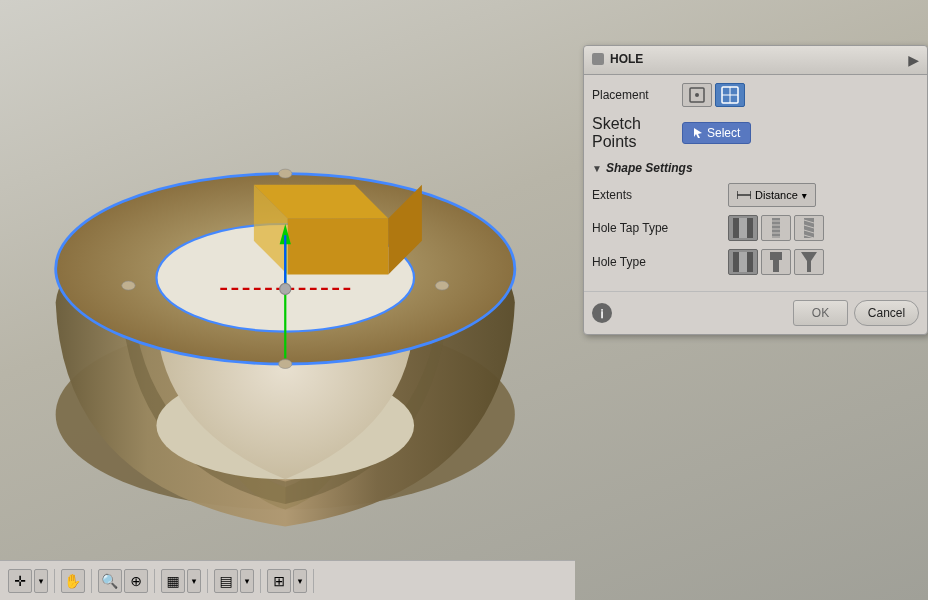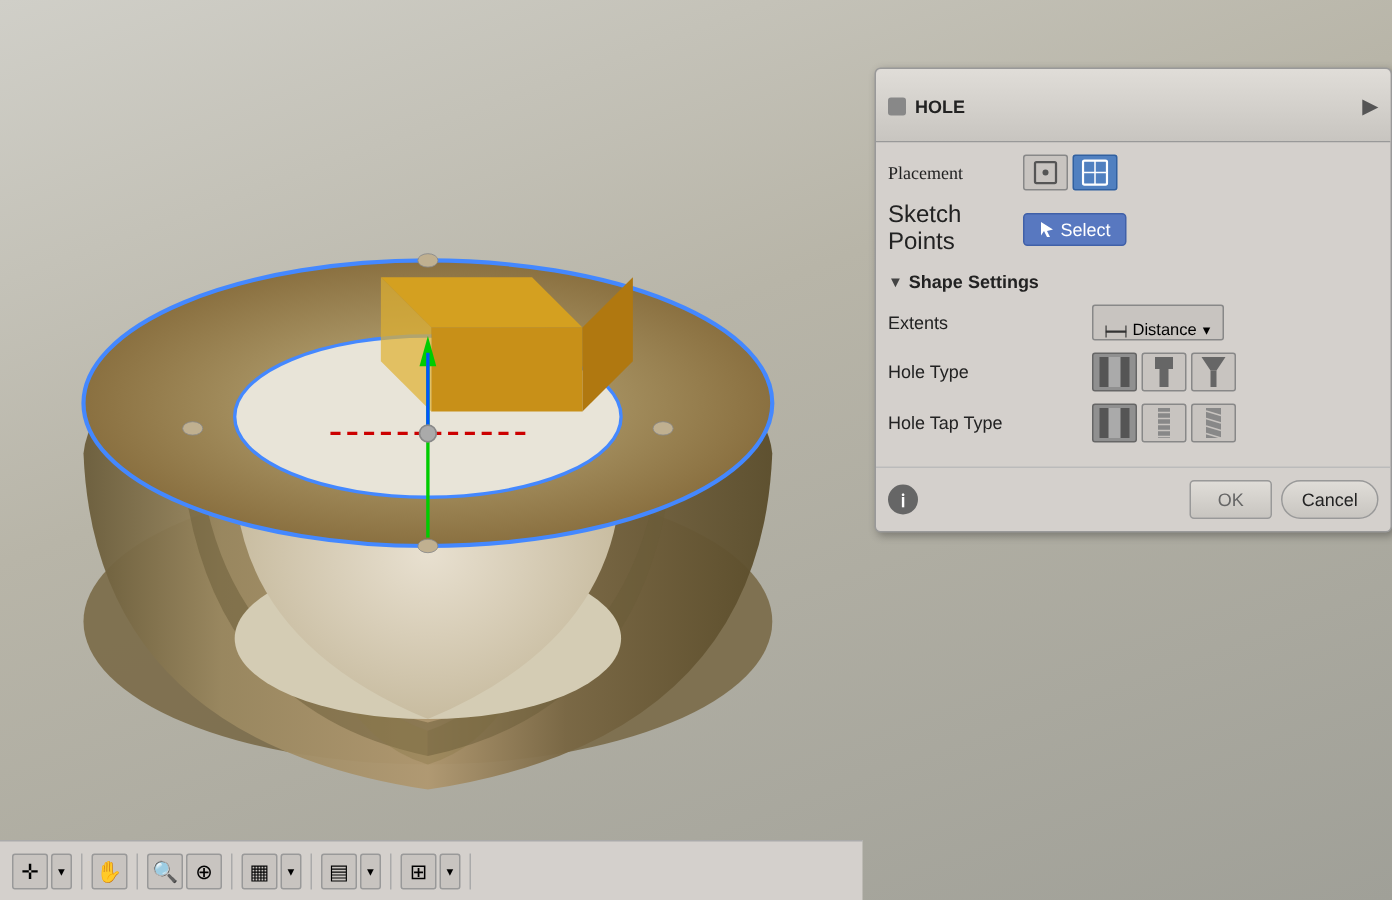--- a/index.html
+++ b/index.html
@@ -93,23 +93,23 @@
       width: 345px;
       background: #d4d0cc;
       border: 1px solid #999;
       border-radius: 4px;
       box-shadow: 2px 2px 6px rgba(0,0,0,0.3);
     }
 
     .panel-header {
       background: linear-gradient(to bottom, #e0ddd8, #c8c5c0);
       border-bottom: 1px solid #999;
-      padding: 16px 8px;
-      display: flex;
-      align-items: flex-end;
+      padding: 6px 8px;
+      display: flex;
+      align-items: flex-start;
       justify-content: space-between;
       border-radius: 4px 4px 0 0;
       gap: 46px;
     }
 
     .panel-header-left {
       display: flex;
       align-items: center;
       gap: 6px;
     }
@@ -142,21 +142,20 @@
     .placement-row {
       display: flex;
       align-items: center;
       margin-bottom: 8px;
     }
 
     .placement-label {
       width: 90px;
       color: #222;
       font-size: 12px;
-      font-family: Liberation Serif, serif;
     }
 
     .placement-buttons {
       display: flex;
       gap: 3px;
     }
 
     .place-btn {
       width: 30px;
       height: 24px;
@@ -212,20 +211,21 @@
 
     .section-triangle {
       font-size: 10px;
       color: #444;
     }
 
     .section-title {
       font-weight: bold;
       font-size: 12px;
       color: #222;
+      font-style: italic;
     }
 
     
     .prop-row {
       display: flex;
       align-items: center;
       margin-bottom: 8px;
       gap: 16px;
     }
 
@@ -243,21 +243,21 @@
 
     .extent-btn {
       height: 24px;
       background: #c8c4c0;
       border: 1px solid #888;
       border-radius: 2px;
       padding: 0 8px;
       cursor: pointer;
       font-size: 11px;
       display: flex;
-      align-items: flex-end;
+      align-items: center;
       gap: 4px;
     }
 
     .dropdown-arrow {
       font-size: 10px;
     }
 
     
     .type-btn {
       width: 30px;
@@ -491,49 +491,20 @@
         <div class="prop-controls">
           <button class="extent-btn">
             <svg width="14" height="10" viewBox="0 0 14 10">
               <line x1="0" y1="5" x2="14" y2="5" stroke="#333" stroke-width="1.5"></line>
               <line x1="0" y1="1" x2="0" y2="9" stroke="#333" stroke-width="1.5"></line>
               <line x1="14" y1="1" x2="14" y2="9" stroke="#333" stroke-width="1.5"></line>
             </svg>
             <span>Distance</span>
             <span class="dropdown-arrow">▾</span>
           </button>
-        </div>
-      </div>
-
-      <div class="prop-row">
-        <div class="prop-label">Hole Type</div>
-        <div class="prop-controls">
-
-          <div class="type-btn active">
-            <svg width="22" height="22" viewBox="0 0 22 22">
-              <rect x="1" y="1" width="20" height="20" fill="#555"></rect>
-              <rect x="7" y="1" width="8" height="20" fill="#aaa"></rect>
-            </svg>
-          </div>
-
-          <div class="type-btn">
-            <svg width="22" height="22" viewBox="0 0 22 22">
-              <rect x="1" y="1" width="20" height="20" fill="#c8c4c0"></rect>
-              <rect x="5" y="1" width="12" height="8" fill="#666"></rect>
-              <rect x="8" y="9" width="6" height="12" fill="#666"></rect>
-            </svg>
-          </div>
-
-          <div class="type-btn">
-            <svg width="22" height="22" viewBox="0 0 22 22">
-              <rect x="1" y="1" width="20" height="20" fill="#c8c4c0"></rect>
-              <polygon points="3,1 19,1 13,10 9,10" fill="#666"></polygon>
-              <rect x="9" y="10" width="4" height="11" fill="#666"></rect>
-            </svg>
-          </div>
         </div>
       </div>
 
       <div class="prop-row">
         <div class="prop-label">Hole Tap Type</div>
         <div class="prop-controls">
 
           <div class="type-btn active">
             <svg width="22" height="22" viewBox="0 0 22 22">
               <rect x="1" y="1" width="20" height="20" fill="#555"></rect>
@@ -559,20 +530,49 @@
               <rect x="6" y="1" width="10" height="20" fill="#888"></rect>
               <line x1="6" y1="3" x2="16" y2="6" stroke="#c8c4c0" stroke-width="1"></line>
               <line x1="6" y1="8" x2="16" y2="11" stroke="#c8c4c0" stroke-width="1"></line>
               <line x1="6" y1="13" x2="16" y2="16" stroke="#c8c4c0" stroke-width="1"></line>
               <line x1="6" y1="18" x2="16" y2="21" stroke="#c8c4c0" stroke-width="1"></line>
             </svg>
           </div>
         </div>
       </div>
 
+      <div class="prop-row">
+        <div class="prop-label">Hole Type</div>
+        <div class="prop-controls">
+
+          <div class="type-btn active">
+            <svg width="22" height="22" viewBox="0 0 22 22">
+              <rect x="1" y="1" width="20" height="20" fill="#555"></rect>
+              <rect x="7" y="1" width="8" height="20" fill="#aaa"></rect>
+            </svg>
+          </div>
+
+          <div class="type-btn">
+            <svg width="22" height="22" viewBox="0 0 22 22">
+              <rect x="1" y="1" width="20" height="20" fill="#c8c4c0"></rect>
+              <rect x="5" y="1" width="12" height="8" fill="#666"></rect>
+              <rect x="8" y="9" width="6" height="12" fill="#666"></rect>
+            </svg>
+          </div>
+
+          <div class="type-btn">
+            <svg width="22" height="22" viewBox="0 0 22 22">
+              <rect x="1" y="1" width="20" height="20" fill="#c8c4c0"></rect>
+              <polygon points="3,1 19,1 13,10 9,10" fill="#666"></polygon>
+              <rect x="9" y="10" width="4" height="11" fill="#666"></rect>
+            </svg>
+          </div>
+        </div>
+      </div>
+
 
     </div>
 
     <div class="panel-footer">
       <div class="info-icon">
         <span>ℹ</span>
       </div>
       <div class="footer-buttons">
         <button class="ok-btn">OK</button>
         <button class="cancel-btn">Cancel</button>

